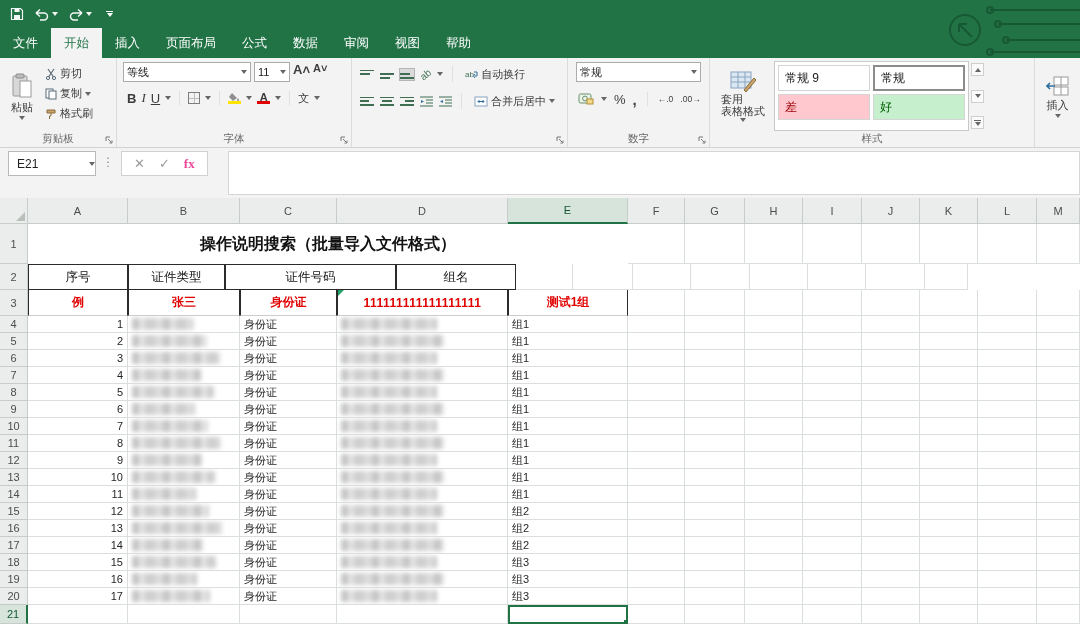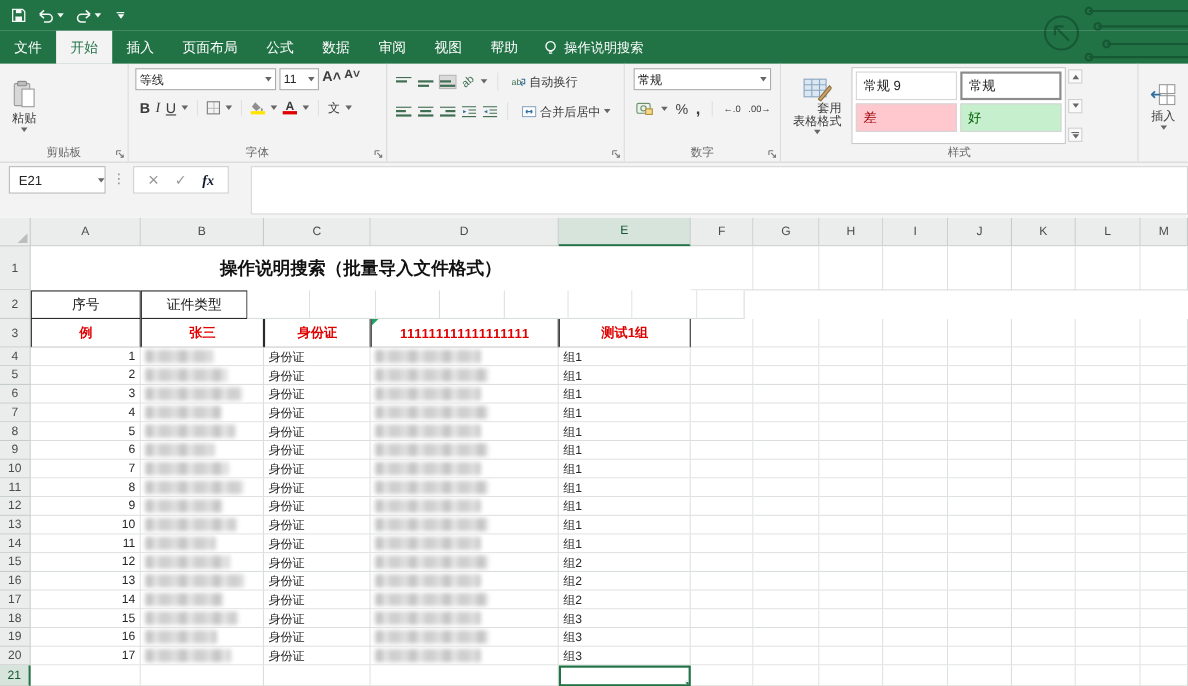--- a/index.html
+++ b/index.html
@@ -38,21 +38,21 @@
   .gcell{border:1px solid #d5d5d5;display:flex;align-items:center;padding-left:6px;font-size:12px;background:#fff;color:#222}
   .gcell.selected{border:2px solid #8c8c8c}
   .gscroll{display:flex;flex-direction:column;justify-content:space-between;margin-left:2px;padding:2px 0}
   .gscroll span{display:flex;align-items:center;justify-content:center;width:13px;height:13px;border:1px solid #cfcfcf;background:#fafafa}
   
   .fbar{height:50px;background:#f3f3f3;display:flex;align-items:flex-start;padding-top:3px;position:relative}
   .namebox{margin-left:8px;width:88px;height:25px;background:#fff;border:1px solid #b9b9b9;display:flex;align-items:center;font-size:12px;color:#222;padding-left:8px}
   .namebox .sp{flex:1}
   .fdots{color:#8a8a8a;margin:4px 6px 0 6px;font-size:12px;letter-spacing:1px}
   .fbtns{height:25px;background:#fff;border:1px solid #d0d0d0;display:flex;align-items:center;gap:14px;padding:0 12px;color:#9a9a9a;font-size:13px}
-  .fx{font-family:"Liberation Serif",serif;font-style:italic;color:#0f172a;font-weight:bold}
+  .fx{font-family:"Liberation Serif",serif;color:#ec4899;font-weight:bold}
   .finput{position:absolute;left:228px;right:0;top:3px;height:44px;background:#fff;border:1px solid #d6d6d6}
   
   .sheet{position:relative;width:1080px;background:#fff}
   .hrow{display:flex;height:26px}
   .hcell{background:#ebedec;border-right:1px solid #c6ccc8;border-bottom:1px solid #c6ccc8;font-size:11px;color:#4c4c4c;display:flex;align-items:center;justify-content:center}
   .hcell.selcol{background:#d6e4db;border-bottom:2px solid #217346;color:#145832}
   .corner{width:28px;background:#ebedec;border-right:1px solid #c6ccc8;border-bottom:1px solid #c6ccc8;position:relative}
   .corner:after{content:"";position:absolute;right:2px;bottom:2px;border-bottom:9px solid #b9c0bc;border-left:9px solid transparent}
   .srow{display:flex}
   .rowhdr{width:28px;background:#ebedec;border-right:1px solid #c6ccc8;border-bottom:1px solid #c6ccc8;font-size:11px;color:#4c4c4c;display:flex;align-items:center;justify-content:center}
@@ -64,21 +64,21 @@
   .tri{position:absolute;left:0;top:0;border-top:6px solid #21a366;border-right:6px solid transparent}
   .num{justify-content:flex-end;padding-right:4px}
   .lft{justify-content:flex-start;padding-left:4px}
   .blur{height:12px;border-radius:1px;filter:blur(2px);background:repeating-linear-gradient(90deg,#c6c6c6 0 7px,#e2e2e2 7px 13px,#cfcfcf 13px 23px,#dcdcdc 23px 31px)}
   .selcell{position:relative;border:2px solid #217346!important}
   .handle{position:absolute;right:-3px;bottom:-3px;width:6px;height:6px;background:#217346;border:1px solid #fff}
   .icon-sq{width:12px;height:12px;border:1px solid #7d7d7d;background:
       linear-gradient(#bdbdbd,#bdbdbd) 50% 0/1px 100% no-repeat,
       linear-gradient(#bdbdbd,#bdbdbd) 0 50%/100% 1px no-repeat}
   .underbar{display:block;width:13px;height:3px;margin-top:-1px}
-  .two-line{line-height:1.1;text-align:right}
+  .two-line{line-height:1.1;text-align:left}
 </style>
 </head>
 <body>
 
 <div class="titlebar">
   <div class="qat">
     <span class="ic">
       <svg width="14" height="14" viewBox="0 0 14 14">
           <path d="M1.5 1.5h9l2 2v9h-11z" fill="none" stroke="#fff" stroke-width="1.2"></path>
           <rect x="4" y="8" width="6" height="4.5" fill="#fff"></rect>
@@ -123,40 +123,58 @@
       <div class="tab">文件</div>
       <div class="tab active">开始</div>
       <div class="tab">插入</div>
       <div class="tab">页面布局</div>
       <div class="tab">公式</div>
       <div class="tab">数据</div>
       <div class="tab">审阅</div>
       <div class="tab">视图</div>
       <div class="tab">帮助</div>
     </div>
-  <div class="searchbox">
-    <svg width="13" height="15" viewBox="0 0 13 15">
-        <circle cx="6.5" cy="6" r="4.2" fill="none" stroke="#fff" stroke-width="1.2"></circle>
-        <path d="M5 10.5 h3 M5 12.2 h3" stroke="#fff" stroke-width="1.1"></path>
-      </svg>
-    <span>操作说明搜索</span>
-  </div>
 </div>
 
 <div class="ribbon">
 
   <div class="group" style="width:117px">
     <div class="vbtn" style="width:40px">
       <svg width="22" height="26" viewBox="0 0 22 26">
           <rect x="2" y="3" width="14" height="20" rx="1" fill="#d8d8d8" stroke="#9a9a9a"></rect>
           <rect x="5" y="1" width="8" height="4" rx="1" fill="#bdbdbd" stroke="#8b8b8b"></rect>
           <rect x="9" y="8" width="11" height="16" fill="#fff" stroke="#9a9a9a"></rect>
         </svg>
       <span>粘贴</span>
       <span class="dArr"></span>
+    </div>
+    <div style="display:flex;flex-direction:column;justify-content:flex-start;gap:3px;padding-top:4px">
+      <div class="btn">
+        <svg width="12" height="12" viewBox="0 0 12 12">
+            <path d="M3 1 L8.5 9 M9 1 L3.5 9" stroke="#5a6c7a" stroke-width="1.2" fill="none"></path>
+            <circle cx="3" cy="10" r="1.6" fill="none" stroke="#5a6c7a"></circle>
+            <circle cx="9" cy="10" r="1.6" fill="none" stroke="#5a6c7a"></circle>
+          </svg>
+        <span>剪切</span>
+      </div>
+      <div class="btn">
+        <svg width="12" height="12" viewBox="0 0 12 12">
+            <rect x="1" y="1" width="7" height="9" fill="#fff" stroke="#5a6c7a"></rect>
+            <rect x="4" y="3" width="7" height="8" fill="#fff" stroke="#5a6c7a"></rect>
+          </svg>
+        <span>复制</span>
+        <span class="dArr"></span>
+      </div>
+      <div class="btn">
+        <svg width="12" height="12" viewBox="0 0 12 12">
+            <path d="M2 2 h8 v3 h-8z" fill="#c9a36a" stroke="#8a6d3b"></path>
+            <path d="M6 5 v3 h-1.5 v3" stroke="#8a6d3b" fill="none"></path>
+          </svg>
+        <span>格式刷</span>
+      </div>
     </div>
     <div class="glabel">剪贴板</div>
     <svg class="launcher" width="8" height="8" viewBox="0 0 8 8">
         <path d="M1 1 h4 M1 1 v4 M3 3 l3.5 3.5 M7 4.5 V7 H4.5" stroke="#777" fill="none"></path>
       </svg>
   </div>
 
   <div class="group" style="width:235px;flex-direction:column">
     <div style="display:flex;gap:3px;padding:1px 4px">
       <div class="combo" style="width:128px">
@@ -387,20 +405,22 @@
         <div class="cell" style="width: 59px;"></div>
         <div class="cell" style="width: 58px;"></div>
         <div class="cell" style="width: 58px;"></div>
         <div class="cell" style="width: 59px;"></div>
         <div class="cell" style="width: 43px;"></div>
       </div>
       <div class="srow" style="height: 26px;">
         <div class="rowhdr">2</div>
         <div class="cell h2cell" style="width: 100px;">序号</div>
         <div class="cell h2cell" style="width: 97px;">证件类型</div>
+        <div class="cell h2cell" style="width: 171px;">证件号码</div>
+        <div class="cell h2cell" style="width: 120px;">组名</div>
         <div class="cell" style="width: 57px;"></div>
         <div class="cell" style="width: 60px;"></div>
         <div class="cell" style="width: 58px;"></div>
         <div class="cell" style="width: 59px;"></div>
         <div class="cell" style="width: 58px;"></div>
         <div class="cell" style="width: 58px;"></div>
         <div class="cell" style="width: 59px;"></div>
         <div class="cell" style="width: 43px;"></div>
       </div>
       <div class="srow" style="height: 26px;">

